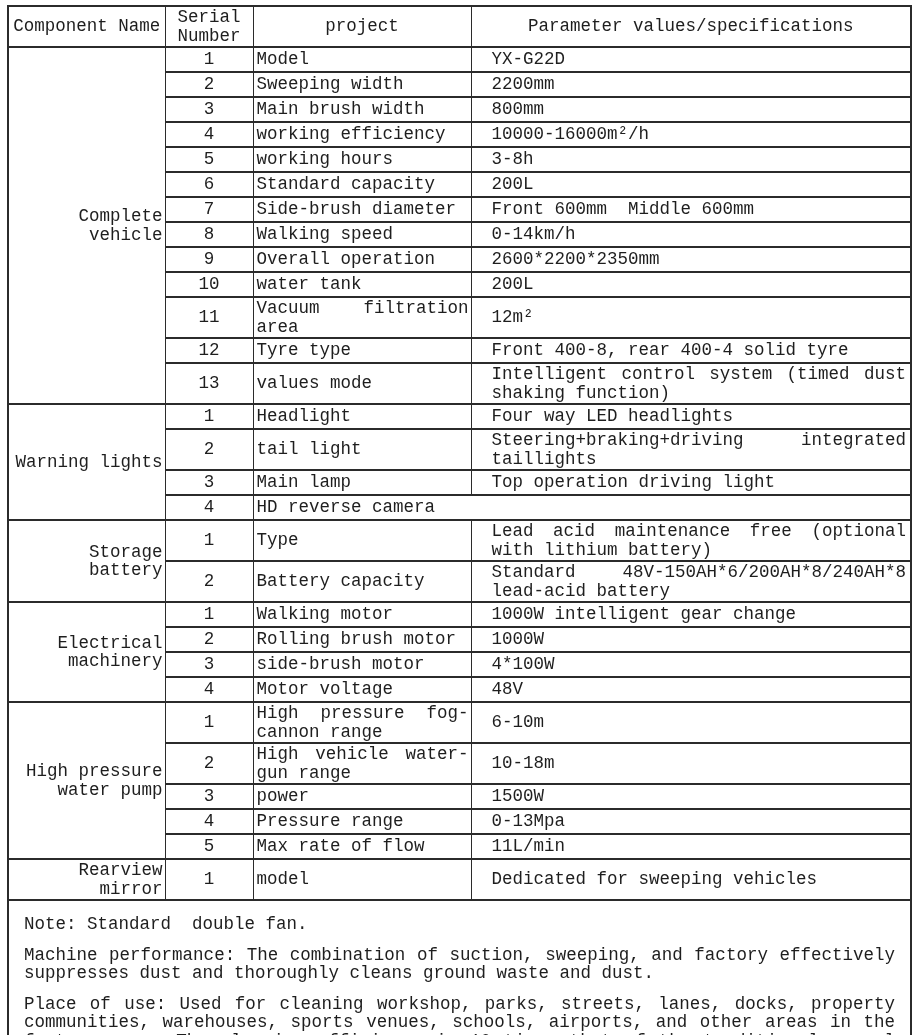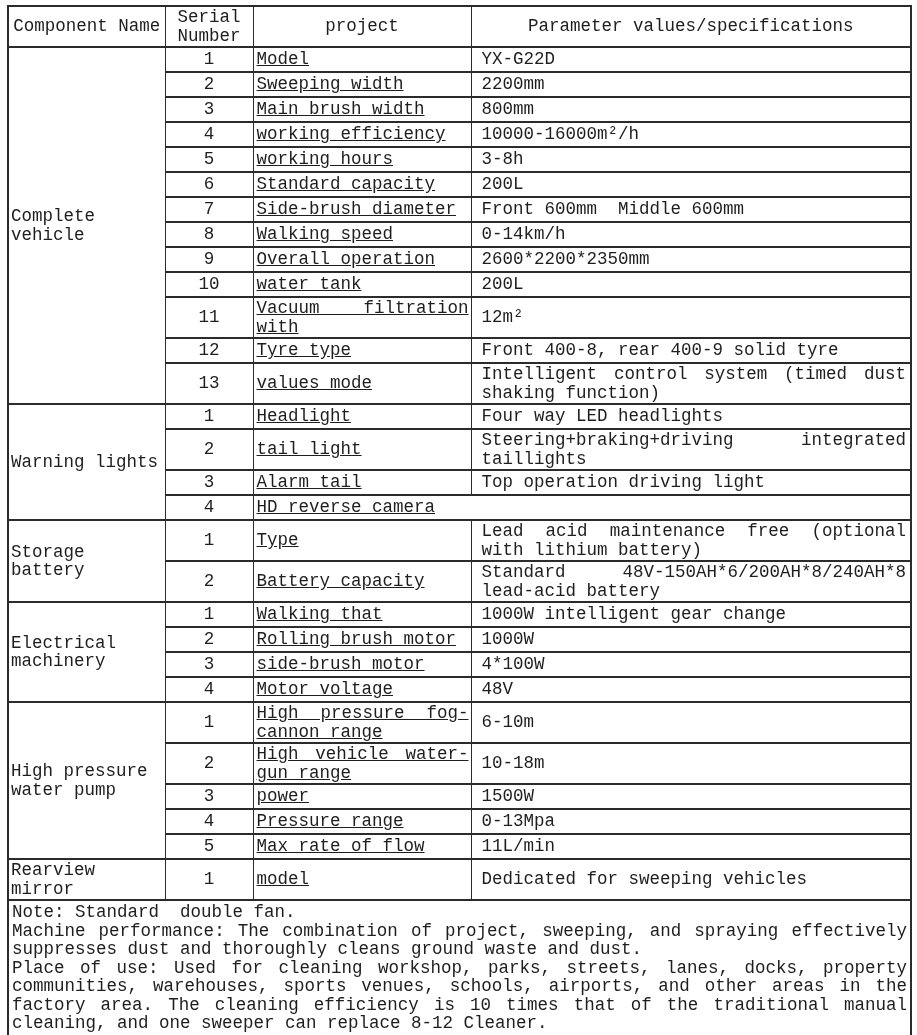--- a/index.html
+++ b/index.html
@@ -33,30 +33,30 @@
     border-top: 2px solid #2b2b2b;
     border-bottom: 2px solid #2b2b2b;
     font-weight: normal;
     vertical-align: middle;
     padding: 1px 2px;
     overflow: hidden;
   }
   thead tr { height: 34px; }
   tbody tr { height: 25px; }
   thead th { text-align: center; }
-  td.c-component { text-align: left; }
+  td.c-component { text-align: right; }
   td.c-serial { text-align: center; }
-  td.c-project { text-align: justify; padding: 1px 2px 1px 3px; text-decoration: underline; }
-  td.c-value { text-align: justify; padding: 1px 4px 1px 10px; }
+  td.c-project { text-align: justify; padding: 1px 2px 1px 3px; }
+  td.c-value { text-align: justify; padding: 1px 4px 1px 20px; }
   td.note-cell {
     text-align: justify;
     padding: 2px 3px;
     vertical-align: top;
   }
-  td.note-cell .note-line { margin: 0; }
+  td.note-cell .note-line { margin: 12px; }
 </style>
 </head>
 <body>
 
 <table class="spec">
   <colgroup>
     <col class="c1">
       <col class="c2">
       <col class="c3">
       <col class="c4">
@@ -116,68 +116,68 @@
         <td class="c-project">Overall operation</td>
         <td class="c-value">2600*2200*2350mm</td>
       </tr>
       <tr>
         <td class="c-serial">10</td>
         <td class="c-project">water tank</td>
         <td class="c-value">200L</td>
       </tr>
       <tr>
         <td class="c-serial">11</td>
-        <td class="c-project">Vacuum filtration with</td>
+        <td class="c-project">Vacuum filtration area</td>
         <td class="c-value">12m²</td>
       </tr>
       <tr>
         <td class="c-serial">12</td>
         <td class="c-project">Tyre type</td>
-        <td class="c-value">Front 400-8, rear 400-9 solid tyre</td>
+        <td class="c-value">Front 400-8, rear 400-4 solid tyre</td>
       </tr>
       <tr>
         <td class="c-serial">13</td>
         <td class="c-project">values mode</td>
         <td class="c-value">Intelligent control system (timed dust shaking function)</td>
       </tr>
       <tr>
         <td class="c-component" rowspan="4">Warning lights</td>
         <td class="c-serial">1</td>
         <td class="c-project">Headlight</td>
         <td class="c-value">Four way LED headlights</td>
       </tr>
       <tr>
         <td class="c-serial">2</td>
         <td class="c-project">tail light</td>
         <td class="c-value">Steering+braking+driving integrated taillights</td>
       </tr>
       <tr>
         <td class="c-serial">3</td>
-        <td class="c-project">Alarm tail</td>
+        <td class="c-project">Main lamp</td>
         <td class="c-value">Top operation driving light</td>
       </tr>
       <tr>
         <td class="c-serial">4</td>
         <td class="c-project" colspan="2">HD reverse camera</td>
       </tr>
       <tr>
         <td class="c-component" rowspan="2">Storage battery</td>
         <td class="c-serial">1</td>
         <td class="c-project">Type</td>
         <td class="c-value">Lead acid maintenance free (optional with lithium battery)</td>
       </tr>
       <tr>
         <td class="c-serial">2</td>
         <td class="c-project">Battery capacity</td>
         <td class="c-value">Standard 48V-150AH*6/200AH*8/240AH*8 lead-acid battery</td>
       </tr>
       <tr>
         <td class="c-component" rowspan="4">Electrical machinery</td>
         <td class="c-serial">1</td>
-        <td class="c-project">Walking that</td>
+        <td class="c-project">Walking motor</td>
         <td class="c-value">1000W intelligent gear change</td>
       </tr>
       <tr>
         <td class="c-serial">2</td>
         <td class="c-project">Rolling brush motor</td>
         <td class="c-value">1000W</td>
       </tr>
       <tr>
         <td class="c-serial">3</td>
         <td class="c-project">side-brush motor</td>
@@ -218,18 +218,18 @@
         <td class="c-component" rowspan="1">Rearview mirror</td>
         <td class="c-serial">1</td>
         <td class="c-project">model</td>
         <td class="c-value">Dedicated for sweeping vehicles</td>
       </tr>
     </tbody>
   <tfoot>
     <tr>
       <td class="note-cell" colspan="4">
           <div class="note-line">Note: Standard&nbsp; double fan.</div>
-          <div class="note-line">Machine performance: The combination of project, sweeping, and spraying effectively suppresses dust and thoroughly cleans ground waste and dust.</div>
+          <div class="note-line">Machine performance: The combination of suction, sweeping, and factory effectively suppresses dust and thoroughly cleans ground waste and dust.</div>
           <div class="note-line">Place of use: Used for cleaning workshop, parks, streets, lanes, docks, property communities, warehouses, sports venues, schools, airports, and other areas in the factory area. The cleaning efficiency is 10 times that of the traditional manual cleaning, and one sweeper can replace 8-12 Cleaner.</div>
         </td>
     </tr>
   </tfoot>
 </table>
 
 </body></html>

